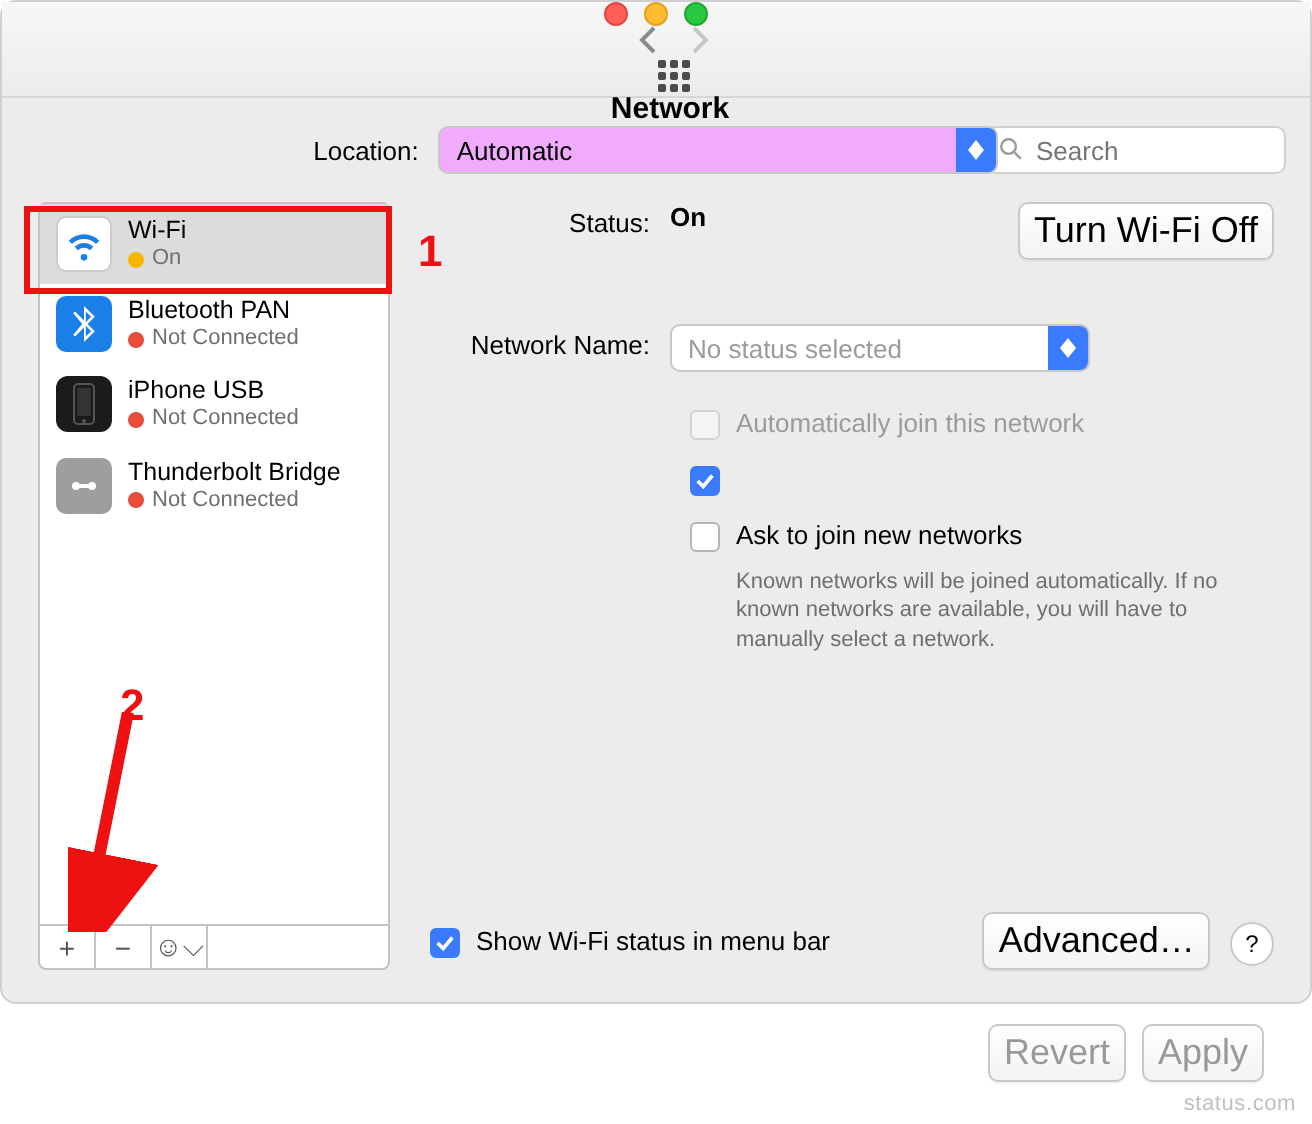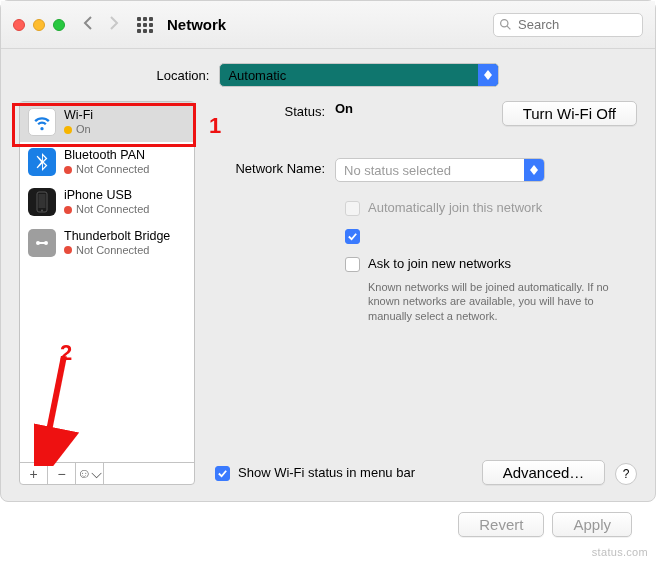--- a/index.html
+++ b/index.html
@@ -1,35 +1,35 @@
 <!DOCTYPE html>
 <html><head>
 <meta charset="utf-8">
 <style>
 * { box-sizing: border-box; margin: 0; padding: 0; }
 body { font-family: -apple-system, BlinkMacSystemFont, "Helvetica Neue", sans-serif; font-size: 13px; background: #fff; width: 656px; height: 562px; overflow: hidden; position: relative; }
 .window { width: 656px; height: 502px; background: #ececec; border: 1px solid #d0d0d0; border-radius: 8px; display: flex; flex-direction: column; position: relative; }
-.titlebar { height: 48px; display: flex; align-items: center; padding: 0 12px; border-bottom: 1px solid #d6d6d6; background: linear-gradient(#f7f7f7,#ececec); }
+.titlebar { height: 48px; display: flex; align-items: center; padding: 0 12px; border-bottom: 1px solid #d6d6d6; background: linear-gradient(#f7f7f7,#ececec); flex-direction: column; }
 .traffic { display: flex; gap: 8px; }
 .tl-dot { width: 12px; height: 12px; border-radius: 50%; }
 .tl-close { background: #ff5f57; border:1px solid #e24640; }
 .tl-min { background: #febc2e; border:1px solid #e1a125; }
 .tl-max { background: #28c840; border:1px solid #1faa33; }
 .nav-arrows { display: flex; margin-left: 18px; gap: 16px; color: #8b8b8b; }
 .grid-icon { margin-left: 18px; width:16px; height:16px; display:grid; grid-template-columns:repeat(3,4px); grid-template-rows:repeat(3,4px); gap:2px; }
 .grid-icon span { background:#4b4b4b; border-radius:1px; }
 .win-title { margin-left: 14px; font-weight: 600; font-size: 15px; }
 .search { margin-left:auto; }
 .search input { width: 150px; height: 24px; border-radius: 5px; border:1px solid #cfcfcf; padding: 0 8px 0 24px; background:#fff; font-size:13px; }
 .search-wrap { position:relative; }
 .search-wrap svg { position:absolute; left:6px; top:5px; width:13px; height:13px; fill:#9b9b9b; }
 .content { flex:1; padding: 14px 18px 16px 18px; display:flex; flex-direction:column; }
 .loc-row { display:flex; align-items:center; justify-content:center; gap:10px; margin-bottom:14px; }
 .loc-label { text-align:right; }
-.select { position:relative; display:flex; align-items:center; background:#0f766e; border:1px solid #c8c8c8; border-radius:5px; height:24px; padding:0 24px 0 8px; min-width:280px; }
+.select { position:relative; display:flex; align-items:center; background:#f0abfc; border:1px solid #c8c8c8; border-radius:5px; height:24px; padding:0 24px 0 8px; min-width:280px; }
 .select-arrows, .blue-arrows { position:absolute; right:0; top:0; bottom:0; width:20px; background:#3a7afe; border-radius:0 4px 4px 0; display:flex; flex-direction:column; align-items:center; justify-content:center; }
 .select-arrows svg, .blue-arrows svg { width:8px; height:5px; fill:#fff; }
 .main-row { flex:1; display:flex; gap:0; }
 .sidebar { width:176px; background:#fff; border:1px solid #c3c3c3; border-radius:4px; position:relative; display:flex; flex-direction:column; }
 .svc-list { flex:1; overflow:auto; }
 .svc { display:flex; align-items:center; gap:8px; padding:6px 8px; }
 .svc.sel { background:#dcdcdc; }
 .svc-ico { width:28px; height:28px; border-radius:5px; display:flex; align-items:center; justify-content:center; font-size:16px; color:#fff; }
 .wifi-ico { background:#fff; border:1px solid #ccc; color:#1a7fe6; }
 .bt-ico { background:#1a7fe6; }
@@ -43,21 +43,21 @@
 .dot.r { background:#e74c3c; }
 .sb-tools { display:flex; border-top:1px solid #c3c3c3; height:22px; }
 .sb-btn { width:28px; display:flex; align-items:center; justify-content:center; border-right:1px solid #c3c3c3; font-size:14px; color:#555; }
 .sb-btn.last { flex:1; border-right:none; }
 .details { flex:1; padding-left:20px; display:flex; flex-direction:column; }
 .drow { display:flex; margin-bottom:8px; }
 .dlab { width:120px; text-align:right; padding-right:10px; padding-top:3px; }
 .dval { flex:1; }
 .stat-on { font-weight:600; }
 .stat-sub { font-size:11.5px; color:#6f6f6f; margin-top:2px; max-width:210px; line-height:1.3; }
-.btn { background:linear-gradient(#fff,#f3f3f3); border:1px solid #c8c8c8; border-radius:5px; padding:3px 20px; font-size:15px; box-shadow:0 1px 0 rgba(0,0,0,.05); }
+.btn { background:linear-gradient(#fff,#f3f3f3); border:1px solid #c8c8c8; border-radius:5px; padding:3px 7px; font-size:18px; box-shadow:0 1px 0 rgba(0,0,0,.05); }
 .nn-select { position:relative; display:flex; align-items:center; background:#fff; border:1px solid #c8c8c8; border-radius:5px; height:24px; padding:0 24px 0 8px; width:210px; color:#9b9b9b; }
 .chk-row { display:flex; align-items:flex-start; gap:8px; margin:6px 0 6px 130px; }
 .chk-row.mt { margin-top:10px; }
 .chk { width:15px; height:15px; border:1px solid #b5b5b5; border-radius:3px; background:#fff; display:inline-flex; align-items:center; justify-content:center; flex-shrink:0; margin-top:1px; }
 .chk.on { background:#3a7afe; border-color:#3a7afe; }
 .chk.on svg { width:11px; height:11px; fill:#fff; }
 .chk.dis { opacity:.45; }
 .chk-lbl { color:#000; }
 .chk-lbl.dim { color:#9b9b9b; }
 .chk-sub { font-size:11px; color:#6f6f6f; margin:2px 0 0 153px; max-width:250px; line-height:1.3; }

